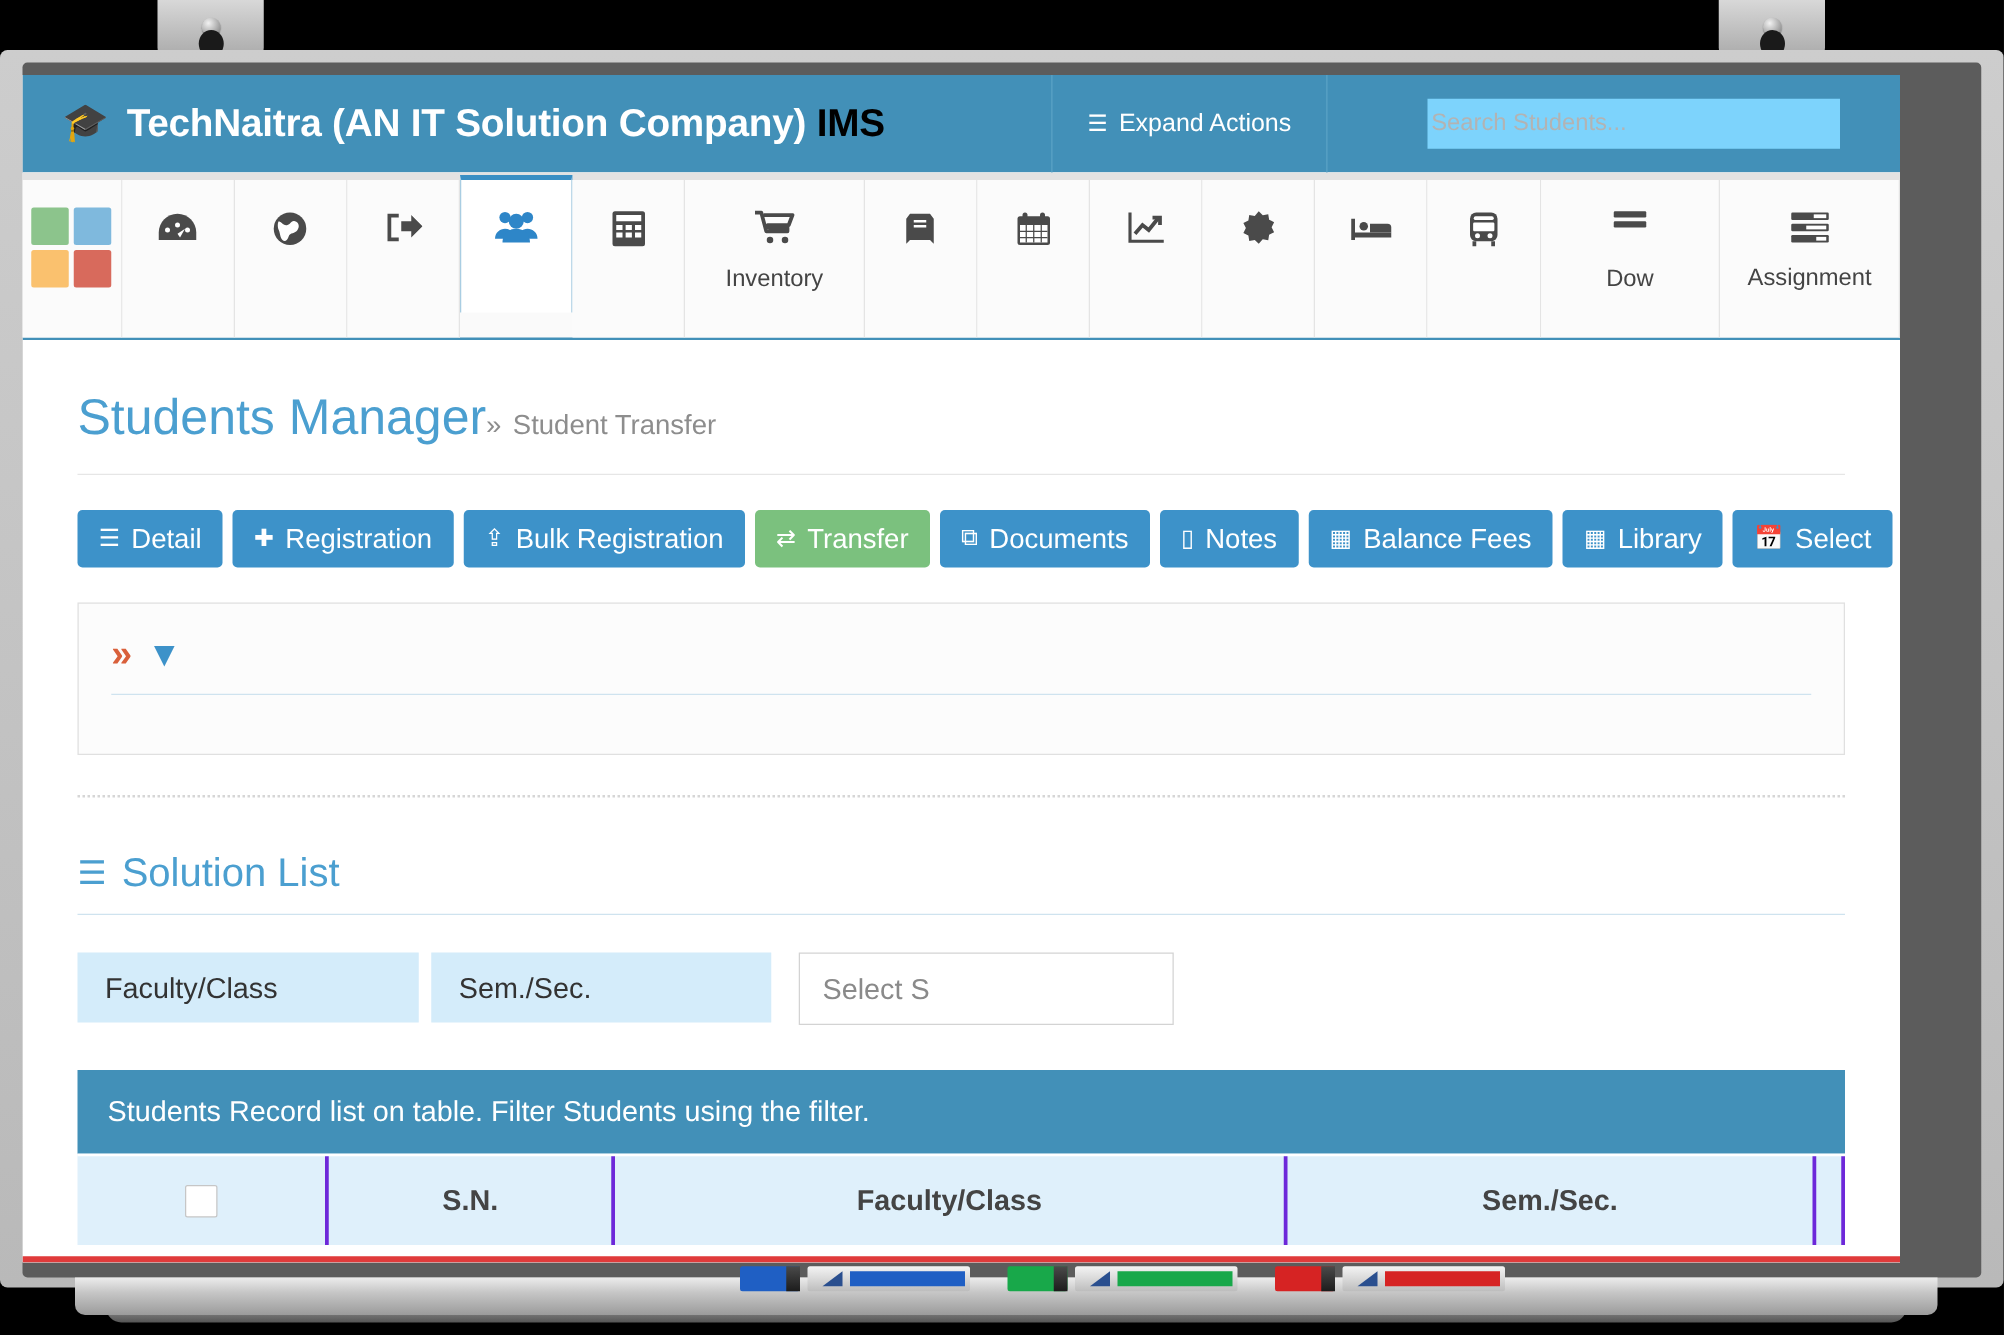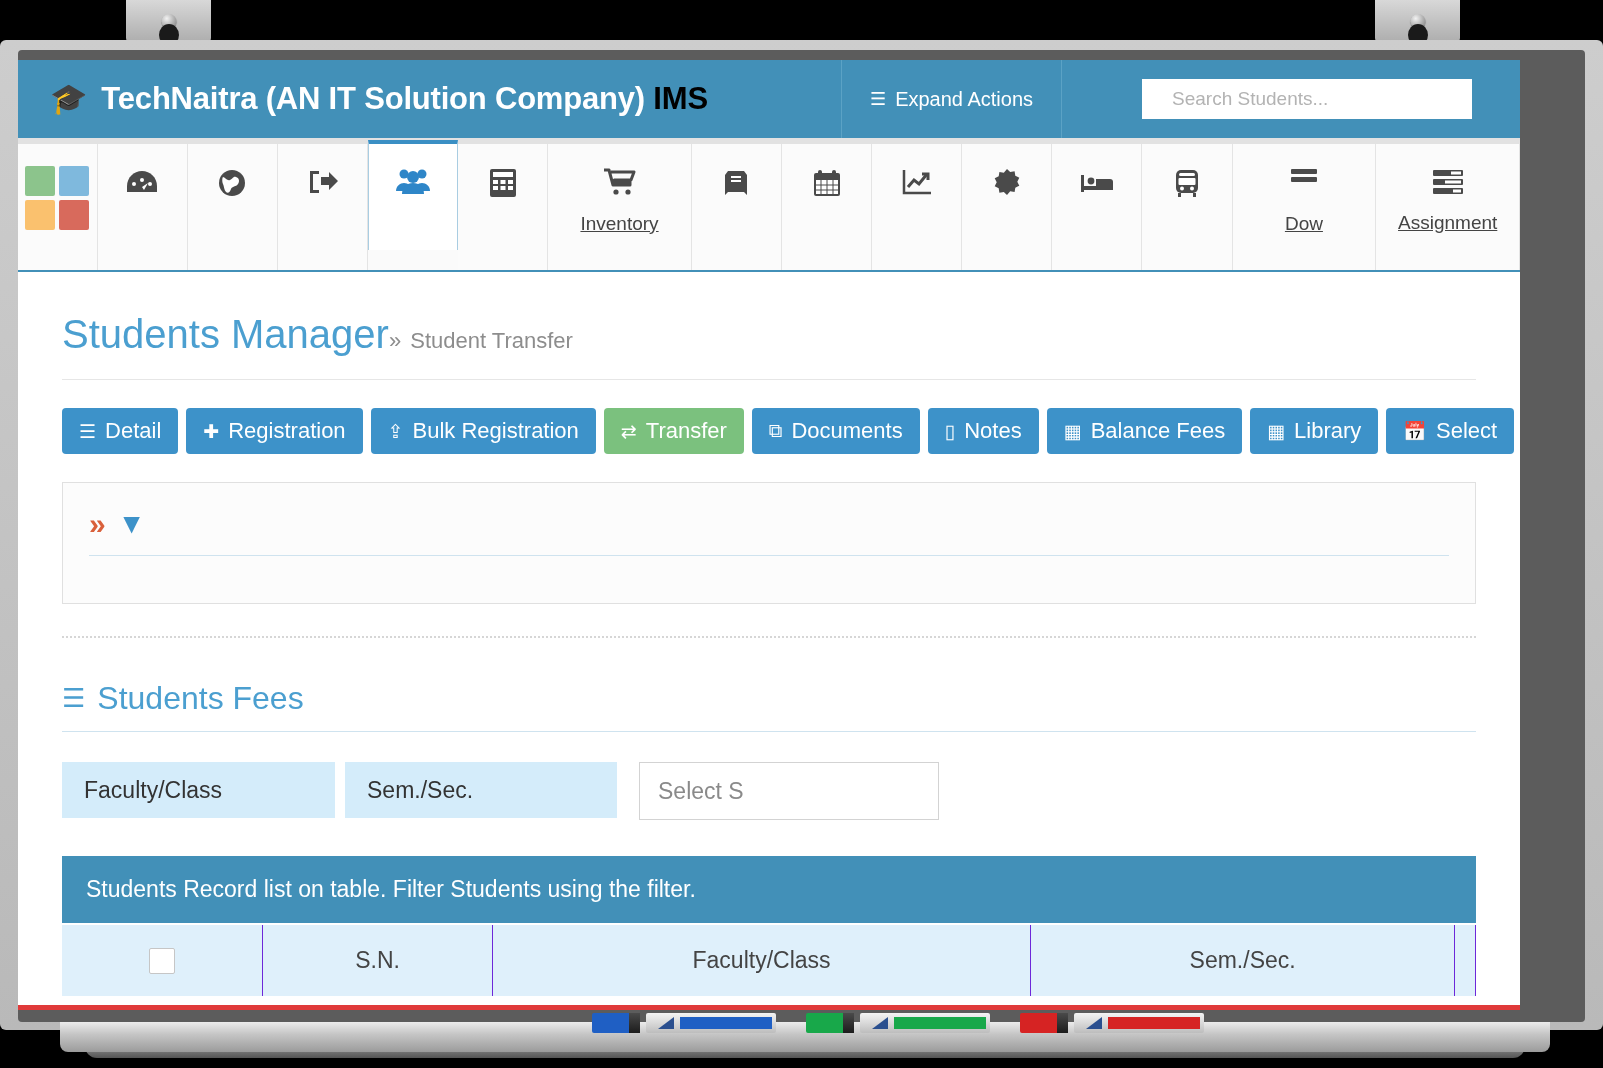--- a/index.html
+++ b/index.html
@@ -182,23 +182,23 @@
     font-size: 20px;
     white-space: nowrap;
     cursor: pointer;
   }
   .ea-icon { font-size: 18px; letter-spacing: -1px; }
 
   .search-wrap { display: flex; align-items: center; padding-left: 80px; flex: 1; }
   .search-input {
     width: 330px; height: 40px;
     border: none; outline: none;
-    background: #ffffff;
+    background: #7dd3fc;
     font-size: 19px; color: #555;
-    padding: 0 30px;
+    padding: 0 3px;
     font-family: "Liberation Sans", sans-serif;
   }
   .search-input::placeholder { color: #b3b3b3; }
 
   
   .navstrip {
     display: flex; align-items: stretch;
     height: 134px;
     background: #fafafa;
     border-bottom: 2px solid #4290b8;
@@ -220,21 +220,21 @@
     border-top: 4px solid #3a8fc4;
     border-left: 1px solid #a9cde2;
     border-right: 1px solid #a9cde2;
     margin-top: -4px;
     height: 110px;
     align-self: flex-start;
     padding-top: 22px;
   }
   .nav-glyph { font-size: 32px; line-height: 1; color: #4a4a4a; }
   .nav-glyph.blue { color: #2e86c8; }
-  .nav-label { margin-top: 12px; font-size: 19px; color: #444; white-space: nowrap; text-decoration: underline; }
+  .nav-label { margin-top: 12px; font-size: 19px; color: #444; white-space: nowrap; }
 
   .logo-grid { display: grid; grid-template-columns: 30px 30px; grid-template-rows: 30px 30px; gap: 4px; }
   .logo-grid i { display:block; width: 30px; height: 30px; border-radius: 2px; }
 
   
   .content { padding: 0 44px; }
 
   .page-title-row {
     display: flex; align-items: baseline; 
     padding-top: 40px; padding-bottom: 22px;
@@ -322,22 +322,22 @@
   .table-banner {
     background: #4290b8; color: #ffffff;
     font-size: 23px;
     padding: 20px 24px;
     margin-top: 36px;
   }
   .thead { display: flex; background: #dff0fb; border-top: 2px solid #ffffff; }
   .th {
     padding: 22px 10px;
     font-size: 23px; color: #444;
-    border-right: 1px solid #6d28d9;
-    display: flex; align-items: center; justify-content: center;
+    border-right: 3px solid #6d28d9;
+    display: flex; align-items: center; justify-content: center; font-weight: bold;
   }
   .th.c-check { width: 202px; }
   .th.c-sn { width: 230px; }
   .th.c-fac { width: 540px; }
   .th.c-sem { width: 425px; }
   .th.c-more { flex: 1; }
   .th-checkbox {
     width: 26px; height: 26px;
     background: #ffffff;
     border: 1px solid #c6c6c6;
@@ -618,21 +618,21 @@
             <div class="filter-head">
               <span class="filter-chev">»</span>
               <span class="funnel">▼</span>
             </div>
           </div>
 
           <div class="dotted-sep"></div>
 
           <div class="list-head">
             <span class="lh-icon">☰</span>
-            <span>Students Fees</span>
+            <span>Solution List</span>
           </div>
 
           <div class="filters-row">
             <div class="f-label">Faculty/Class</div>
             <div class="f-label second">Sem./Sec.</div>
             <div class="f-select second">
               <span>Select S</span>
             </div>
           </div>
 

